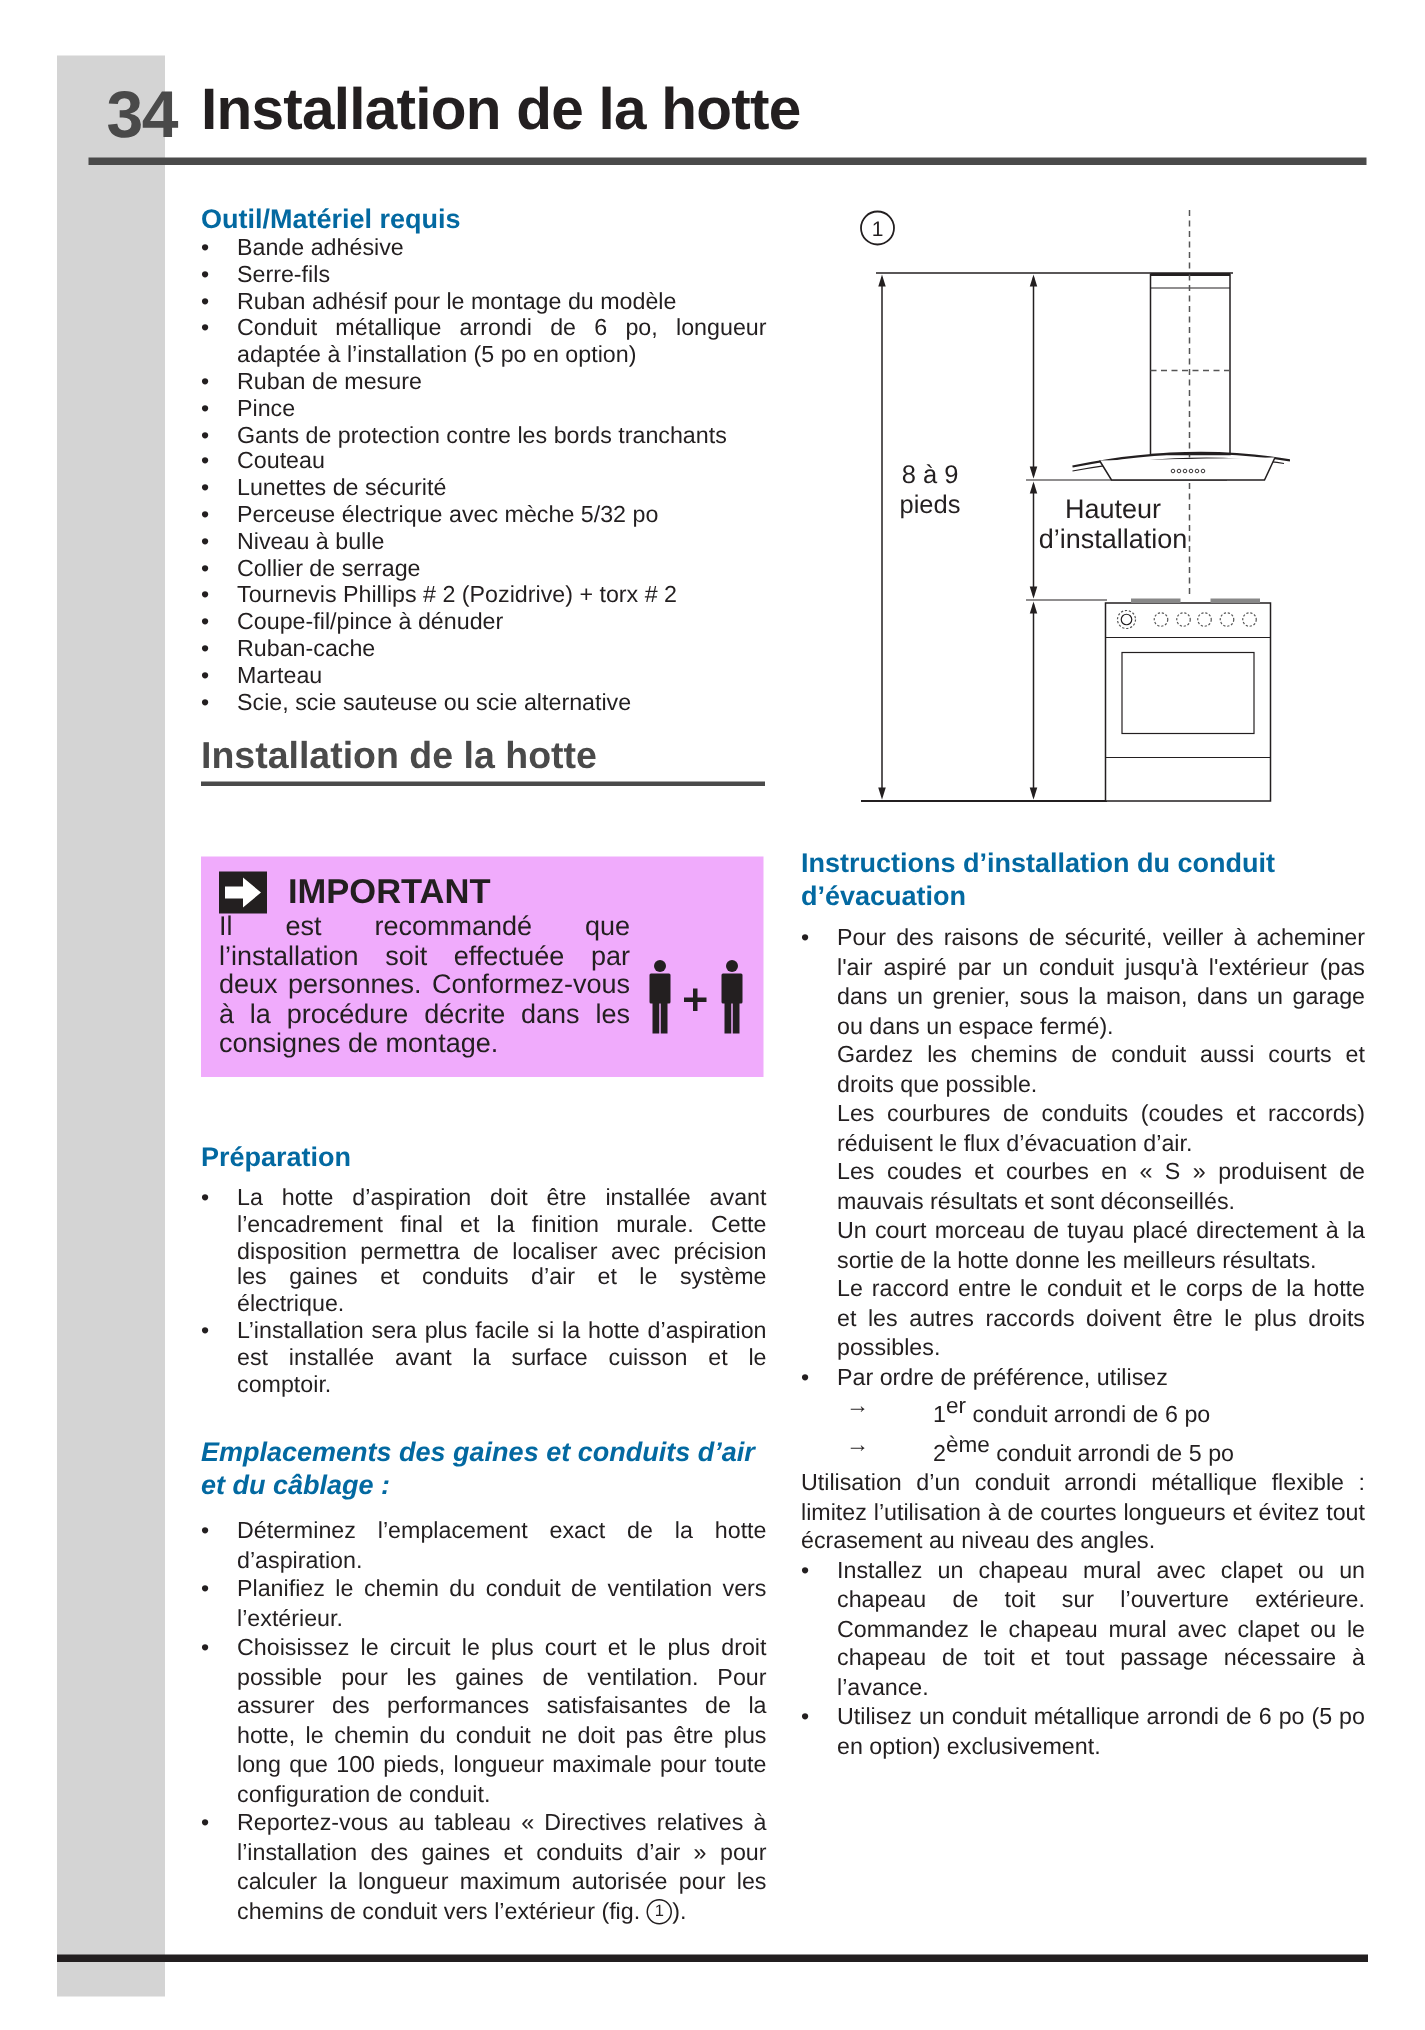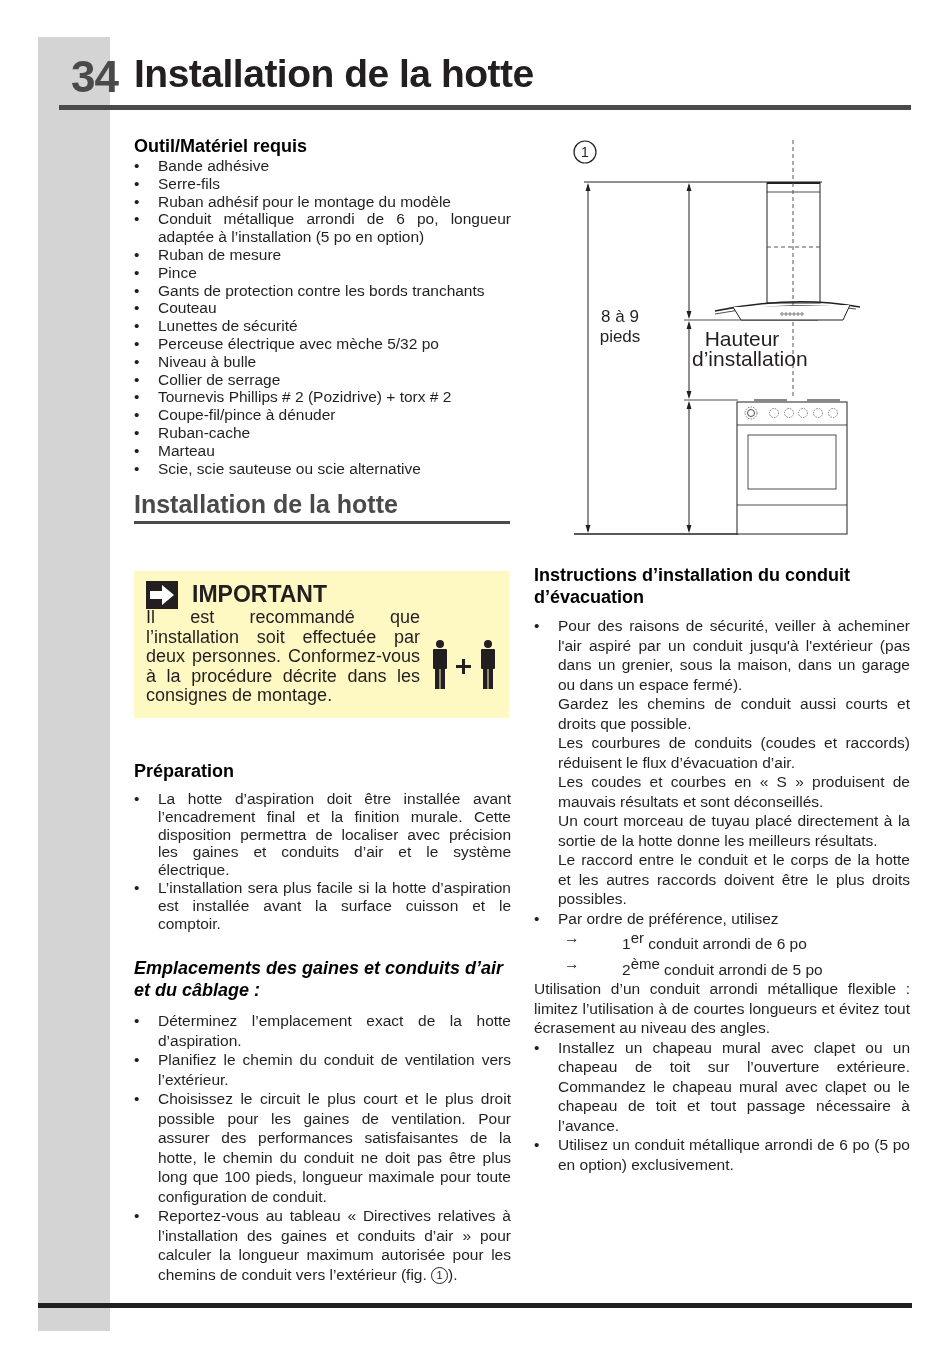--- a/index.html
+++ b/index.html
@@ -4,29 +4,29 @@
 <style>
   html,body{margin:0;padding:0;background:#ffffff;}
   body{width:950px;height:1353px;position:relative;overflow:hidden;font-family:"Liberation Sans",sans-serif;color:#231f20;}
   .sidebar{position:absolute;left:38px;top:37px;width:72px;height:1294px;background:#d4d4d4;}
   .page-num{position:absolute;left:48px;top:52px;font-size:44px;font-weight:bold;color:#4a4a4a;letter-spacing:-1px;margin-left:23px;}
   .page-title{position:absolute;left:134px;top:52px;font-size:39px;font-weight:bold;color:#231f20;letter-spacing:-0.5px;}
   .top-rule{position:absolute;left:59px;top:105px;width:852px;height:5px;background:#4a4a4a;}
   .bottom-rule{position:absolute;left:38px;top:1303px;width:874px;height:5px;background:#231f20;}
 
   .col{position:absolute;font-size:15.5px;line-height:17.8px;}
-  .h3{font-weight:bold;font-size:18px;line-height:22px;color:#000000;margin:0;}
+  .h3{font-weight:bold;font-size:18px;line-height:22px;color:#0369a1;margin:0;}
   ul.bul{list-style:none;margin:0;padding:0;}
   ul.bul li{position:relative;padding-left:24px;}
   ul.bul li::before{content:"\2022";position:absolute;left:0;top:0;}
   .just{text-align:justify;}
   .sec-title{font-size:25px;font-weight:bold;color:#4a4a4a;margin:0;}
   .sec-rule{height:3px;background:#4a4a4a;margin-top:7px;}
 
-  .important{position:absolute;left:134px;top:571px;width:375px;height:147px;background:#fef9c3;}
+  .important{position:absolute;left:134px;top:571px;width:375px;height:147px;background:#f0abfc;}
   .imp-arrow{position:absolute;left:12px;top:10px;width:32px;height:28px;background:#231f20;}
   .imp-title{position:absolute;left:58px;top:10px;font-size:23px;font-weight:bold;}
   .imp-text{position:absolute;left:12px;top:37px;width:274px;font-size:18px;line-height:19.5px;text-align:justify;}
   .imp-people{position:absolute;left:292px;top:68px;}
 
   .sub{vertical-align:super;font-size:15px;}
   .arrowline{padding-left:60px;position:relative;}
   .arrowline .ar{position:absolute;left:30px;}
   .arrowline .tx{padding-left:28px;}
   .fig-circ{display:inline-block;width:15px;height:15px;border:1px solid #231f20;border-radius:50%;text-align:center;font-size:11px;line-height:15px;vertical-align:middle;}
@@ -129,21 +129,21 @@
     </g>
     <circle cx="191" cy="278" r="3.5" fill="none" stroke="#231f20" stroke-width="0.8"></circle>
     <rect x="188" y="300" width="88" height="54" fill="#fff" stroke="#231f20" stroke-width="0.8"></rect>
     <line x1="177" y1="370" x2="287" y2="370" stroke="#231f20" stroke-width="0.8"></line>
   </svg>
   <div style="position:absolute;left:18px;top:8px;width:14px;text-align:center;font-size:14px;line-height:18px;">1</div>
   <div style="position:absolute;left:30px;top:172px;width:60px;text-align:center;font-size:17px;line-height:20px;">
     <div>8 à 9</div>
     <div>pieds</div>
   </div>
-  <div style="position:absolute;left:132px;top:194px;width:100px;text-align:center;font-size:21px;line-height:20px;">
+  <div style="position:absolute;left:132px;top:194px;width:100px;text-align:center;font-size:18px;line-height:20px;">
     <div>Hauteur</div>
     <div>d’installation</div>
   </div>
 </div>
 
 <div class="important">
   <div class="imp-arrow">
     <svg width="32" height="28" viewBox="0 0 32 28">
         <polygon points="4,10 16,10 16,4 28,14 16,24 16,18 4,18" fill="#ffffff"></polygon>
       </svg>

